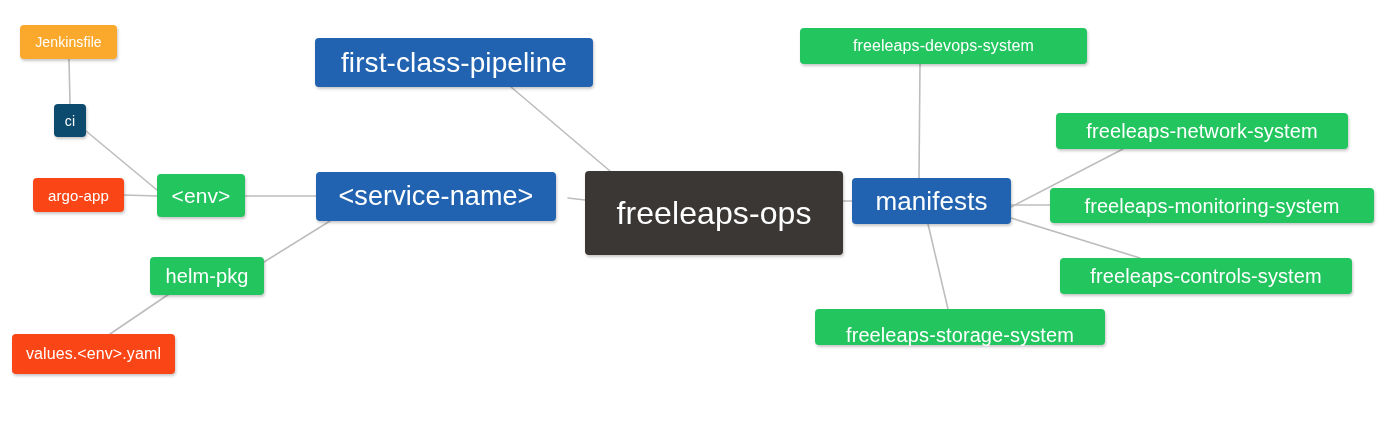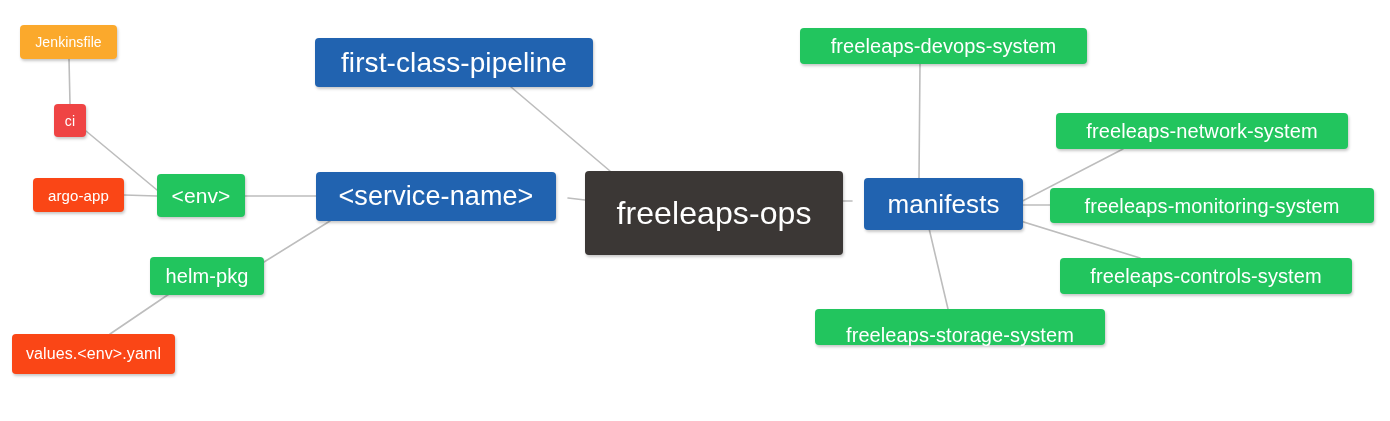--- a/index.html
+++ b/index.html
@@ -61,21 +61,21 @@
       <line x1="919" y1="178" x2="920" y2="64" stroke="#bdbdbd" stroke-width="1.6" stroke-linecap="round"></line>
       <line x1="1011" y1="207" x2="1123" y2="149" stroke="#bdbdbd" stroke-width="1.6" stroke-linecap="round"></line>
       <line x1="1011" y1="205" x2="1050" y2="205" stroke="#bdbdbd" stroke-width="1.6" stroke-linecap="round"></line>
       <line x1="1011" y1="218" x2="1140" y2="258" stroke="#bdbdbd" stroke-width="1.6" stroke-linecap="round"></line>
       <line x1="928" y1="224" x2="948" y2="309" stroke="#bdbdbd" stroke-width="1.6" stroke-linecap="round"></line>
     </svg>
   <div id="nodes-layer">
       <div class="node" style="left: 20px; top: 25px; width: 97px; height: 34px; background: rgb(251, 169, 44); font-size: 14px;">
         <span class="node-label">Jenkinsfile</span>
       </div>
-      <div class="node" style="left: 54px; top: 104px; width: 32px; height: 33px; background: #ef4444; font-size: 14px;">
+      <div class="node" style="left: 54px; top: 104px; width: 32px; height: 33px; background: #0c4a6e; font-size: 14px;">
         <span class="node-label">ci</span>
       </div>
       <div class="node" style="left: 33px; top: 178px; width: 91px; height: 34px; background: rgb(250, 70, 22); font-size: 15px;">
         <span class="node-label">argo-app</span>
       </div>
       <div class="node" style="left: 157px; top: 174px; width: 88px; height: 43px; background: rgb(34, 197, 94); font-size: 21px;">
         <span class="node-label">&lt;env&gt;</span>
       </div>
       <div class="node" style="left: 150px; top: 257px; width: 114px; height: 38px; background: rgb(34, 197, 94); font-size: 20px;">
         <span class="node-label">helm-pkg</span>
@@ -85,24 +85,24 @@
       </div>
       <div class="node" style="left: 315px; top: 38px; width: 278px; height: 49px; background: rgb(33, 99, 176); font-size: 28px;">
         <span class="node-label">first-class-pipeline</span>
       </div>
       <div class="node" style="left: 316px; top: 172px; width: 240px; height: 49px; background: rgb(33, 99, 176); font-size: 27px;">
         <span class="node-label">&lt;service-name&gt;</span>
       </div>
       <div class="node" style="left: 585px; top: 171px; width: 258px; height: 84px; background: rgb(59, 55, 53); font-size: 32px;">
         <span class="node-label">freeleaps-ops</span>
       </div>
-      <div class="node" style="left: 852px; top: 178px; width: 159px; height: 52px; background: rgb(33, 99, 176); font-size: 26px; margin-left: 12px;">
+      <div class="node" style="left: 852px; top: 178px; width: 159px; height: 46px; background: rgb(33, 99, 176); font-size: 26px;">
         <span class="node-label">manifests</span>
       </div>
-      <div class="node" style="left: 800px; top: 28px; width: 287px; height: 36px; background: rgb(34, 197, 94); font-size: 20px; justify-content: center;">
+      <div class="node" style="left: 800px; top: 28px; width: 287px; height: 36px; background: rgb(34, 197, 94); font-size: 16px; justify-content: center;">
         <span class="node-label">freeleaps-devops-system</span>
       </div>
       <div class="node" style="left: 1056px; top: 113px; width: 292px; height: 36px; background: rgb(34, 197, 94); font-size: 20px;">
         <span class="node-label">freeleaps-network-system</span>
       </div>
       <div class="node" style="left: 1050px; top: 188px; width: 324px; height: 35px; background: rgb(34, 197, 94); font-size: 20px;">
         <span class="node-label">freeleaps-monitoring-system</span>
       </div>
       <div class="node" style="left: 1060px; top: 258px; width: 292px; height: 36px; background: rgb(34, 197, 94); font-size: 20px;">
         <span class="node-label">freeleaps-controls-system</span>

